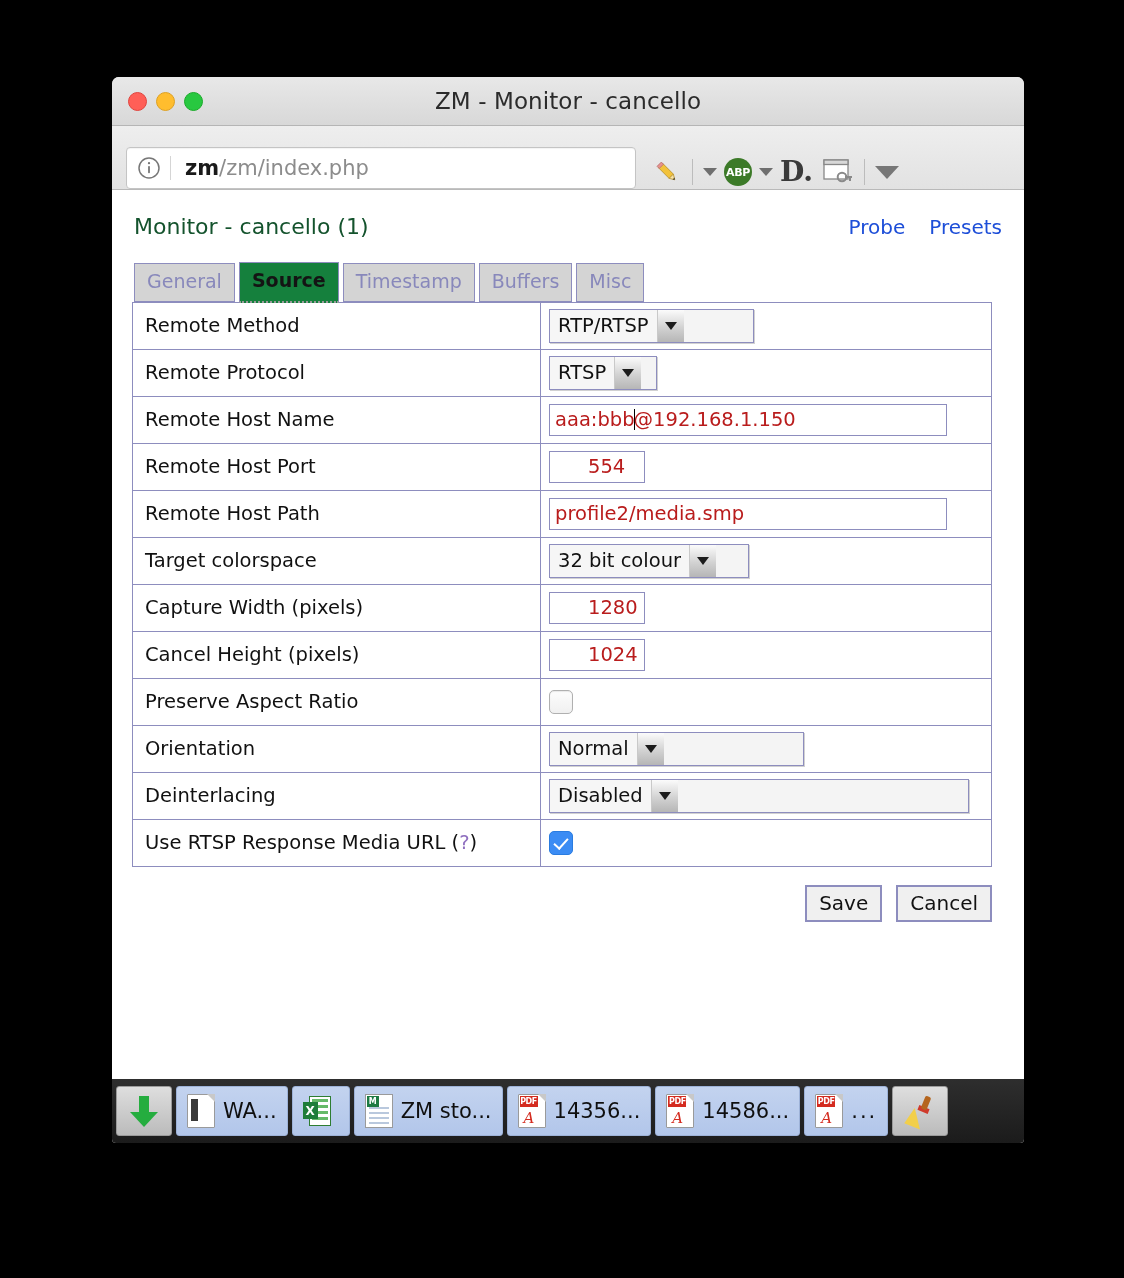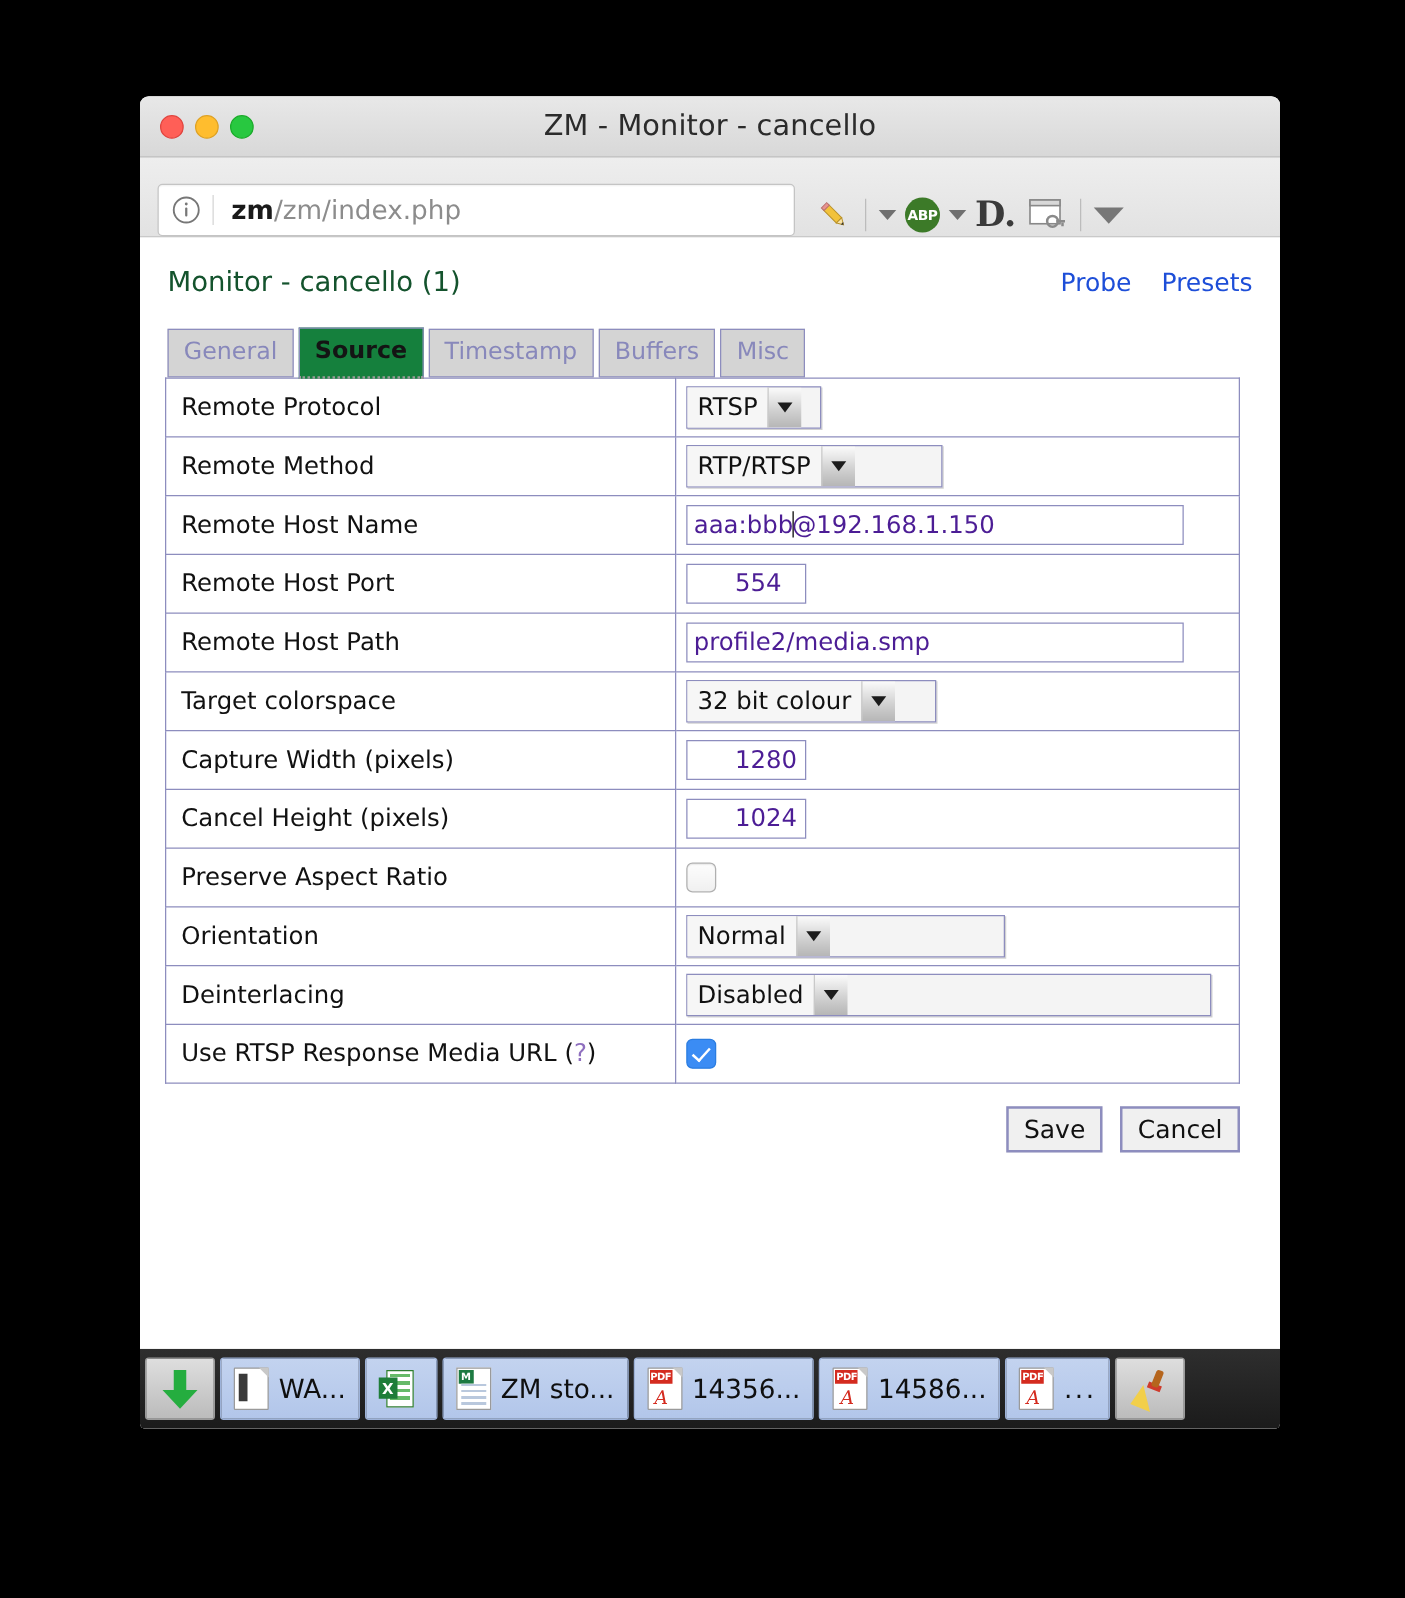--- a/index.html
+++ b/index.html
@@ -220,21 +220,21 @@
   .col-label { width: 395px; }
   .col-field { padding-left: 8px !important; }
   .help-q { color: #8f6fbf; }
 
   
   .txt {
     border: 1px solid #8d8dbe;
     background: #ffffff;
     font-size: 19.5px;
     font-family: "DejaVu Sans", sans-serif;
-    color: #4c1d95;
+    color: #b91c1c;
     padding: 3px 5px;
     box-sizing: border-box;
     height: 32px;
     outline: none;
   }
   .txt-wide  { width: 398px; }
   .txt-small { width: 96px; padding-left: 38px; }
 
   .caret-bar {
     display: inline-block;
@@ -564,35 +564,35 @@
       <div class="tab">General</div>
       <div class="tab active">Source</div>
       <div class="tab">Timestamp</div>
       <div class="tab">Buffers</div>
       <div class="tab">Misc</div>
     </div>
 
     <table id="form-table">
       <tbody>
         <tr>
-          <td class="col-label">Remote Protocol</td>
-          <td class="col-field">
-            <div class="sel sel-w1">
-              <span class="sel-val">RTSP</span>
+          <td class="col-label">Remote Method</td>
+          <td class="col-field">
+            <div class="sel sel-w2">
+              <span class="sel-val">RTP/RTSP</span>
               <span class="sel-arrow">
                   <i></i>
                 </span>
             </div>
           </td>
         </tr>
         <tr>
-          <td class="col-label">Remote Method</td>
-          <td class="col-field">
-            <div class="sel sel-w2">
-              <span class="sel-val">RTP/RTSP</span>
+          <td class="col-label">Remote Protocol</td>
+          <td class="col-field">
+            <div class="sel sel-w1">
+              <span class="sel-val">RTSP</span>
               <span class="sel-arrow">
                   <i></i>
                 </span>
             </div>
           </td>
         </tr>
         <tr>
           <td class="col-label">Remote Host Name</td>
           <td class="col-field">
             <div class="txt txt-wide fake">

